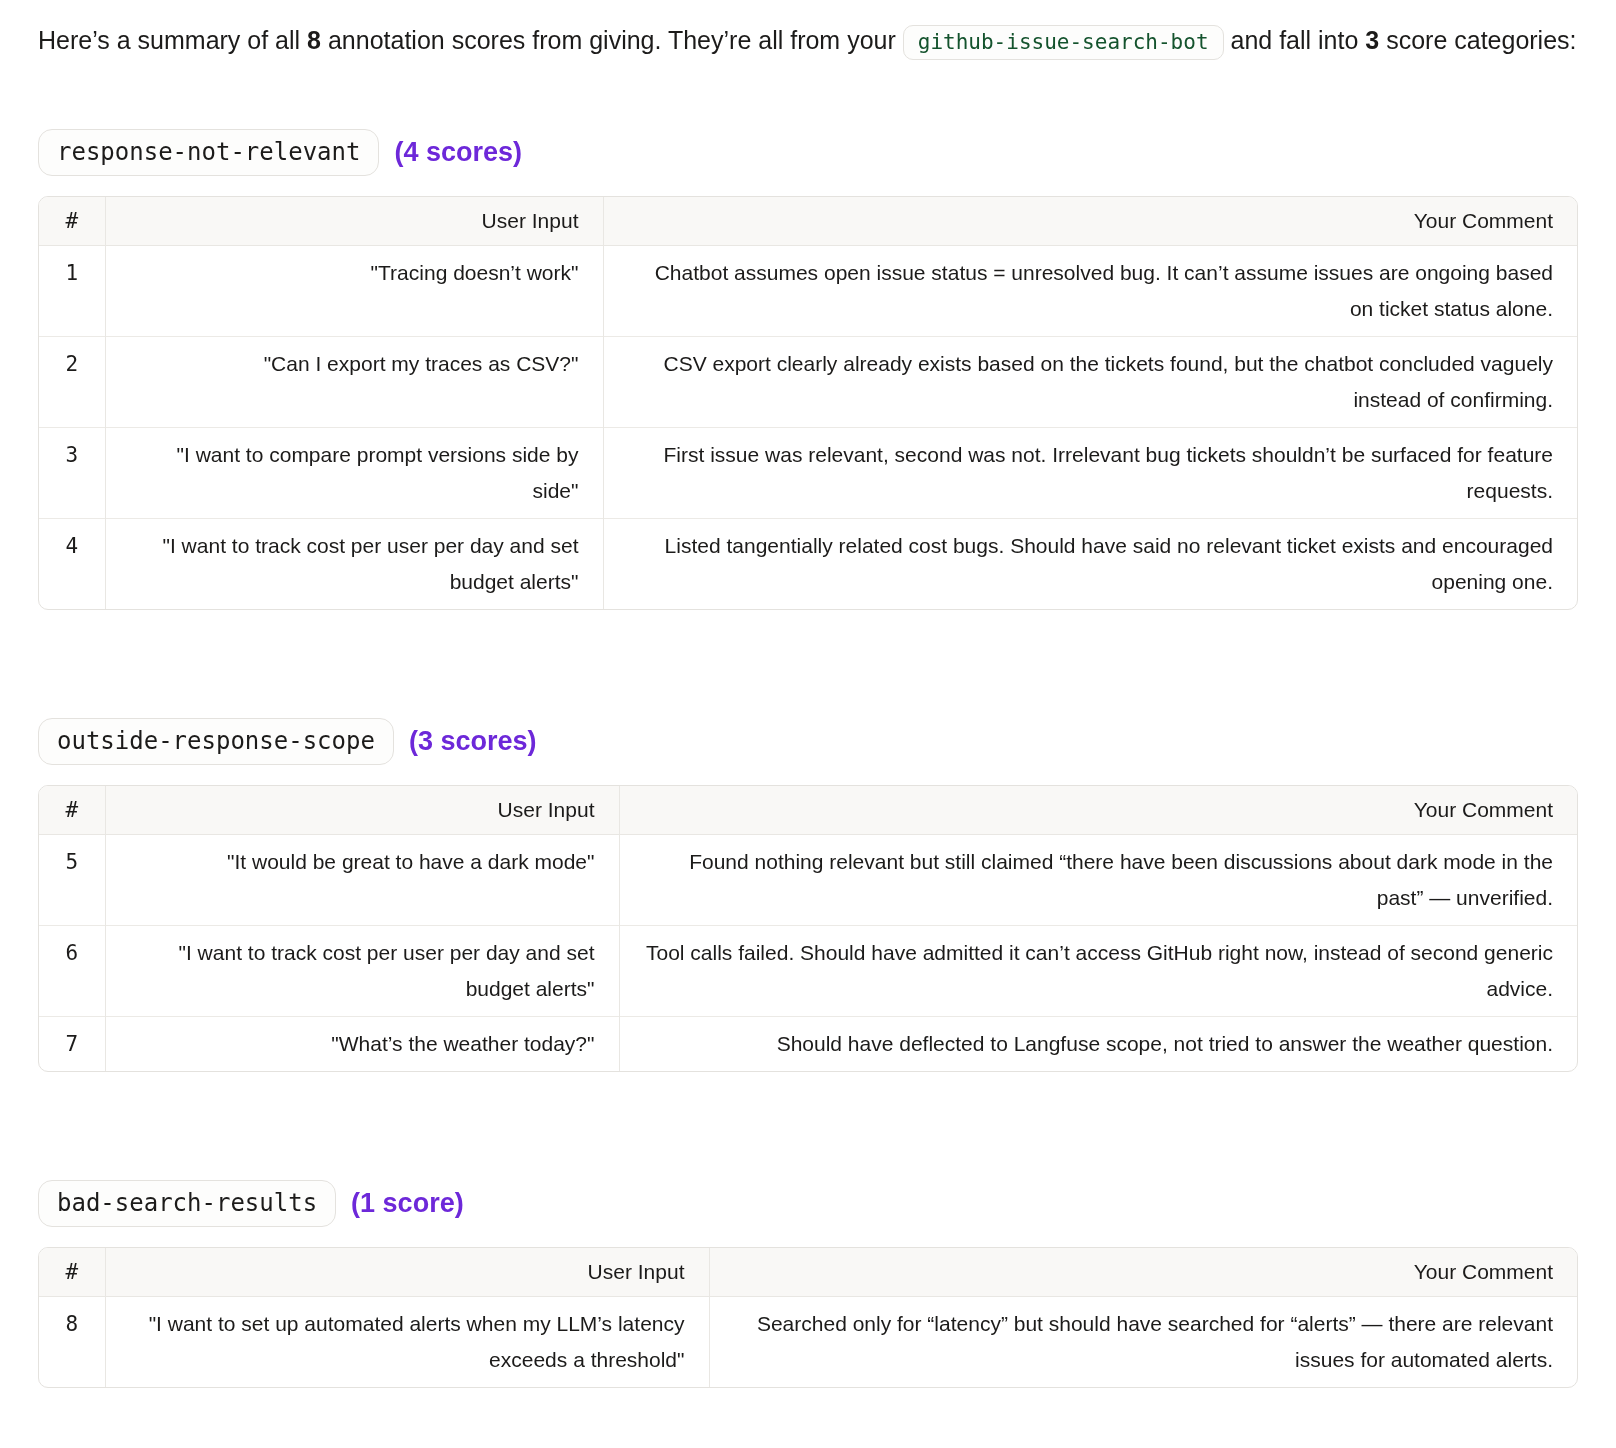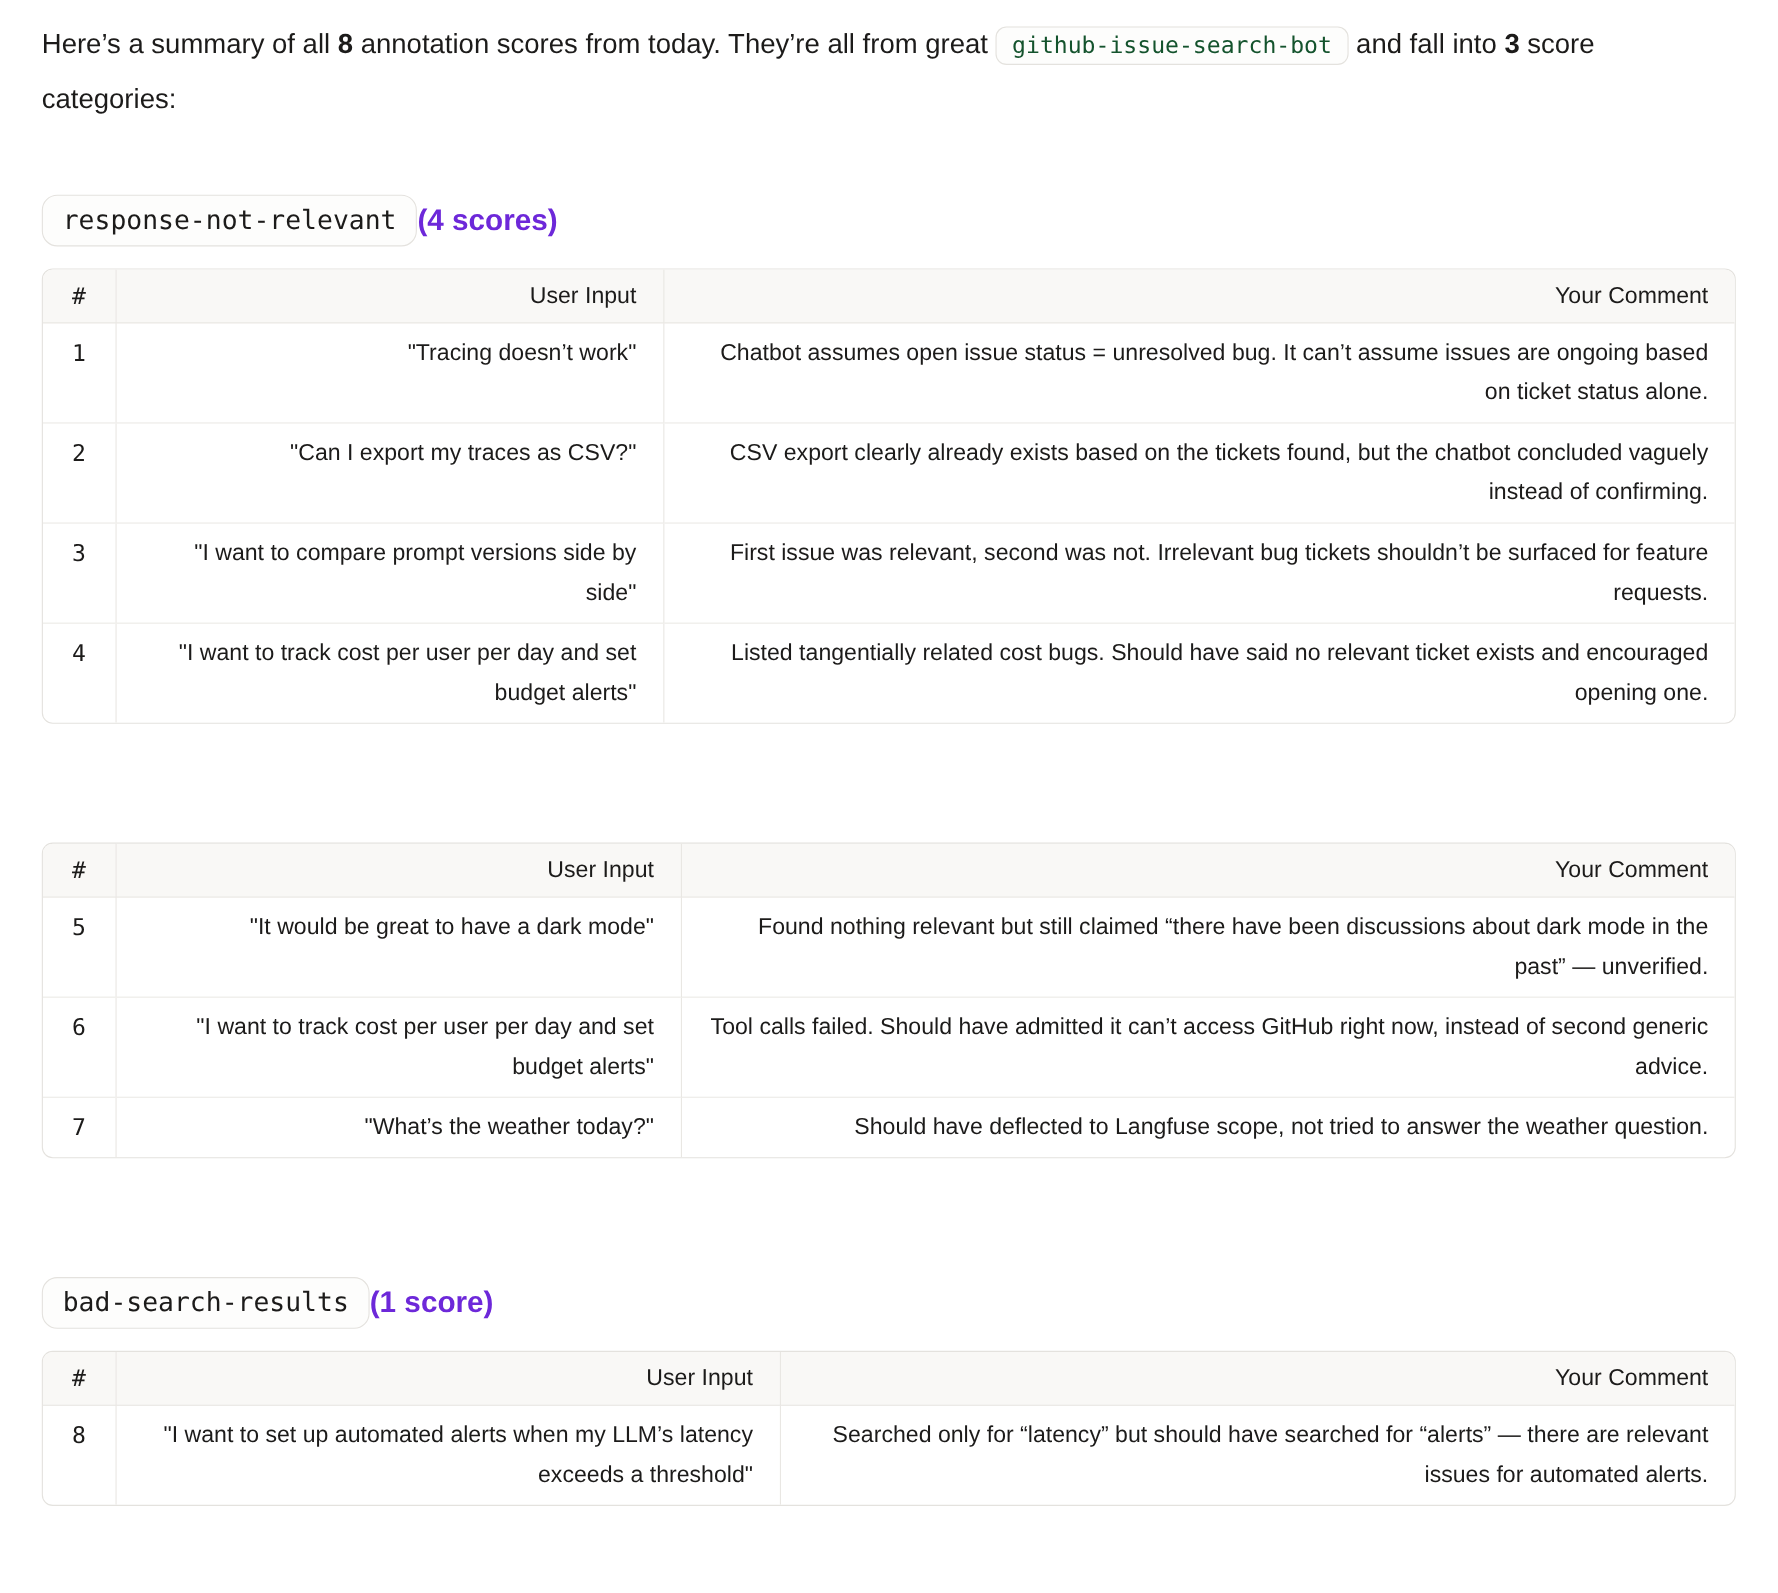--- a/index.html
+++ b/index.html
@@ -37,21 +37,21 @@
     white-space: nowrap;
     color: #14532d;
   }
 
   
   .section { margin-top: 108px; }
   .section.first { margin-top: 62px; }
   .section-heading {
     display: flex;
     align-items: center;
-    gap: 0;
+    gap: 15px;
     margin: 0 0 20px 0;
   }
   .code-pill {
     font-family: "DejaVu Sans Mono", monospace;
     font-size: 24px;
     font-weight: 400;
     background: #fdfdfc;
     border: 1.5px solid #e4e2de;
     border-radius: 14px;
     padding: 8px 18px 9px 18px;
@@ -106,21 +106,21 @@
     font-family: "DejaVu Sans Mono", monospace;
     padding-left: 6px;
     padding-right: 6px;
   }
 </style>
 </head>
 <body>
 
 <div class="page">
 
-  <p class="intro"><span>Here’s a summary of all </span><strong>8</strong><span> annotation scores from today. They’re all from great </span><span class="code-inline">github-issue-search-bot</span><span> and fall into </span><strong>3</strong><span> score categories:</span></p>
+  <p class="intro"><span>Here’s a summary of all </span><strong>8</strong><span> annotation scores from giving. They’re all from your </span><span class="code-inline">github-issue-search-bot</span><span> and fall into </span><strong>3</strong><span> score categories:</span></p>
 
   <div class="section first">
     <h2 class="section-heading">
       <span class="code-pill">response-not-relevant</span>
       <span class="count-label">(4 scores)</span>
     </h2>
     <div class="table-wrap">
       <table class="t1">
         <colgroup>
             <col class="c-num">
@@ -154,20 +154,24 @@
             <td class="num-cell">4</td>
             <td>"I want to track cost per user per day and set budget alerts"</td>
             <td>Listed tangentially related cost bugs. Should have said no relevant ticket exists and encouraged opening one.</td>
           </tr>
         </tbody>
       </table>
     </div>
   </div>
 
   <div class="section">
+    <h2 class="section-heading">
+      <span class="code-pill">outside-response-scope</span>
+      <span class="count-label">(3 scores)</span>
+    </h2>
     <div class="table-wrap">
       <table class="t2">
         <colgroup>
             <col class="c-num">
             <col class="c-input">
             <col class="c-comment">
           </colgroup>
         <thead>
           <tr>
             <th class="num-head">#</th>

